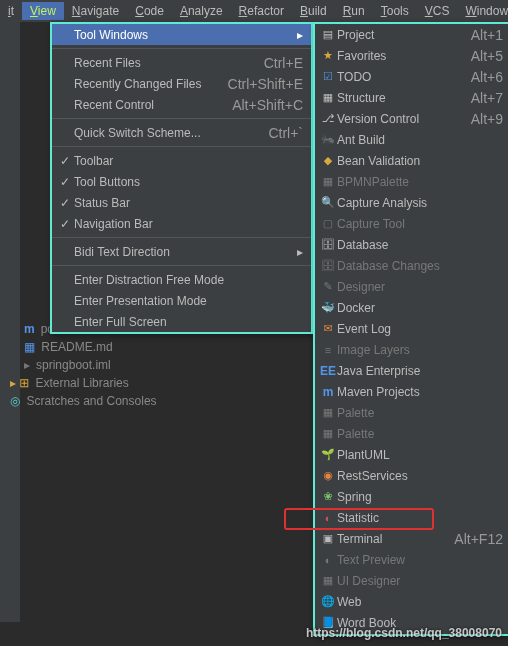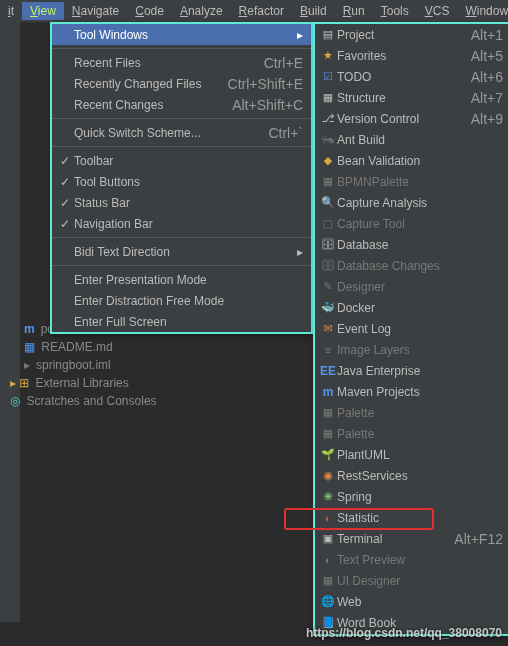--- a/index.html
+++ b/index.html
@@ -91,21 +91,21 @@
       <span class="lbl">Recent Files</span>
       <span class="sc">Ctrl+E</span>
     </div>
   <div class="menu-row">
       <span class="check"></span>
       <span class="lbl">Recently Changed Files</span>
       <span class="sc">Ctrl+Shift+E</span>
     </div>
   <div class="menu-row">
       <span class="check"></span>
-      <span class="lbl">Recent Changes</span>
+      <span class="lbl">Recent Control</span>
       <span class="sc">Alt+Shift+C</span>
     </div>
   <div class="sep"></div>
   <div class="menu-row">
       <span class="check"></span>
       <span class="lbl">Quick Switch Scheme...</span>
       <span class="sc">Ctrl+`</span>
     </div>
   <div class="sep"></div>
   <div class="menu-row">
@@ -126,25 +126,25 @@
     </div>
   <div class="sep"></div>
   <div class="menu-row">
       <span class="check"></span>
       <span class="lbl">Bidi Text Direction</span>
       <span class="arrow">▸</span>
     </div>
   <div class="sep"></div>
   <div class="menu-row">
       <span class="check"></span>
+      <span class="lbl">Enter Distraction Free Mode</span>
+    </div>
+  <div class="menu-row">
+      <span class="check"></span>
       <span class="lbl">Enter Presentation Mode</span>
-    </div>
-  <div class="menu-row">
-      <span class="check"></span>
-      <span class="lbl">Enter Distraction Free Mode</span>
     </div>
   <div class="menu-row">
       <span class="check"></span>
       <span class="lbl">Enter Full Screen</span>
     </div>
 </div>
 
 <div class="menu toolwin" id="toolwin">
     <div class="menu-row">
       <span class="ic">▤</span>

